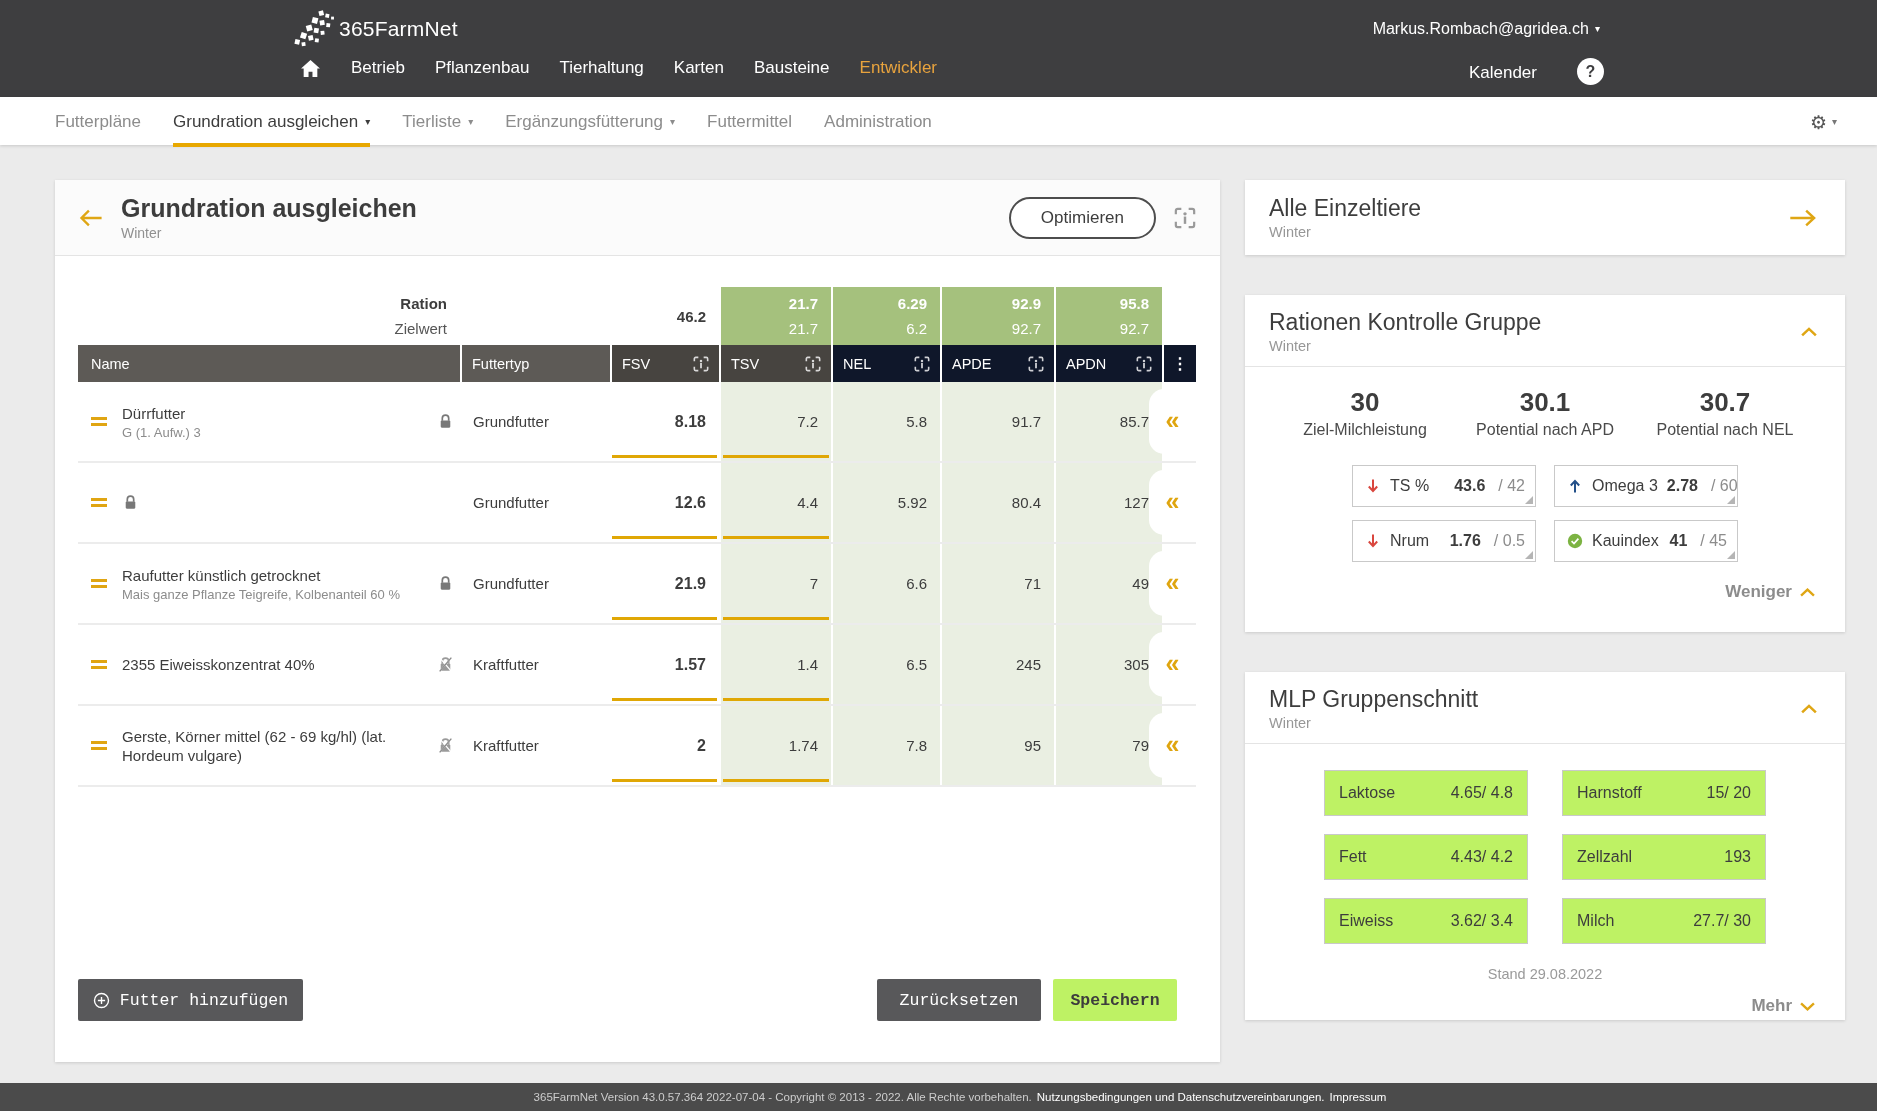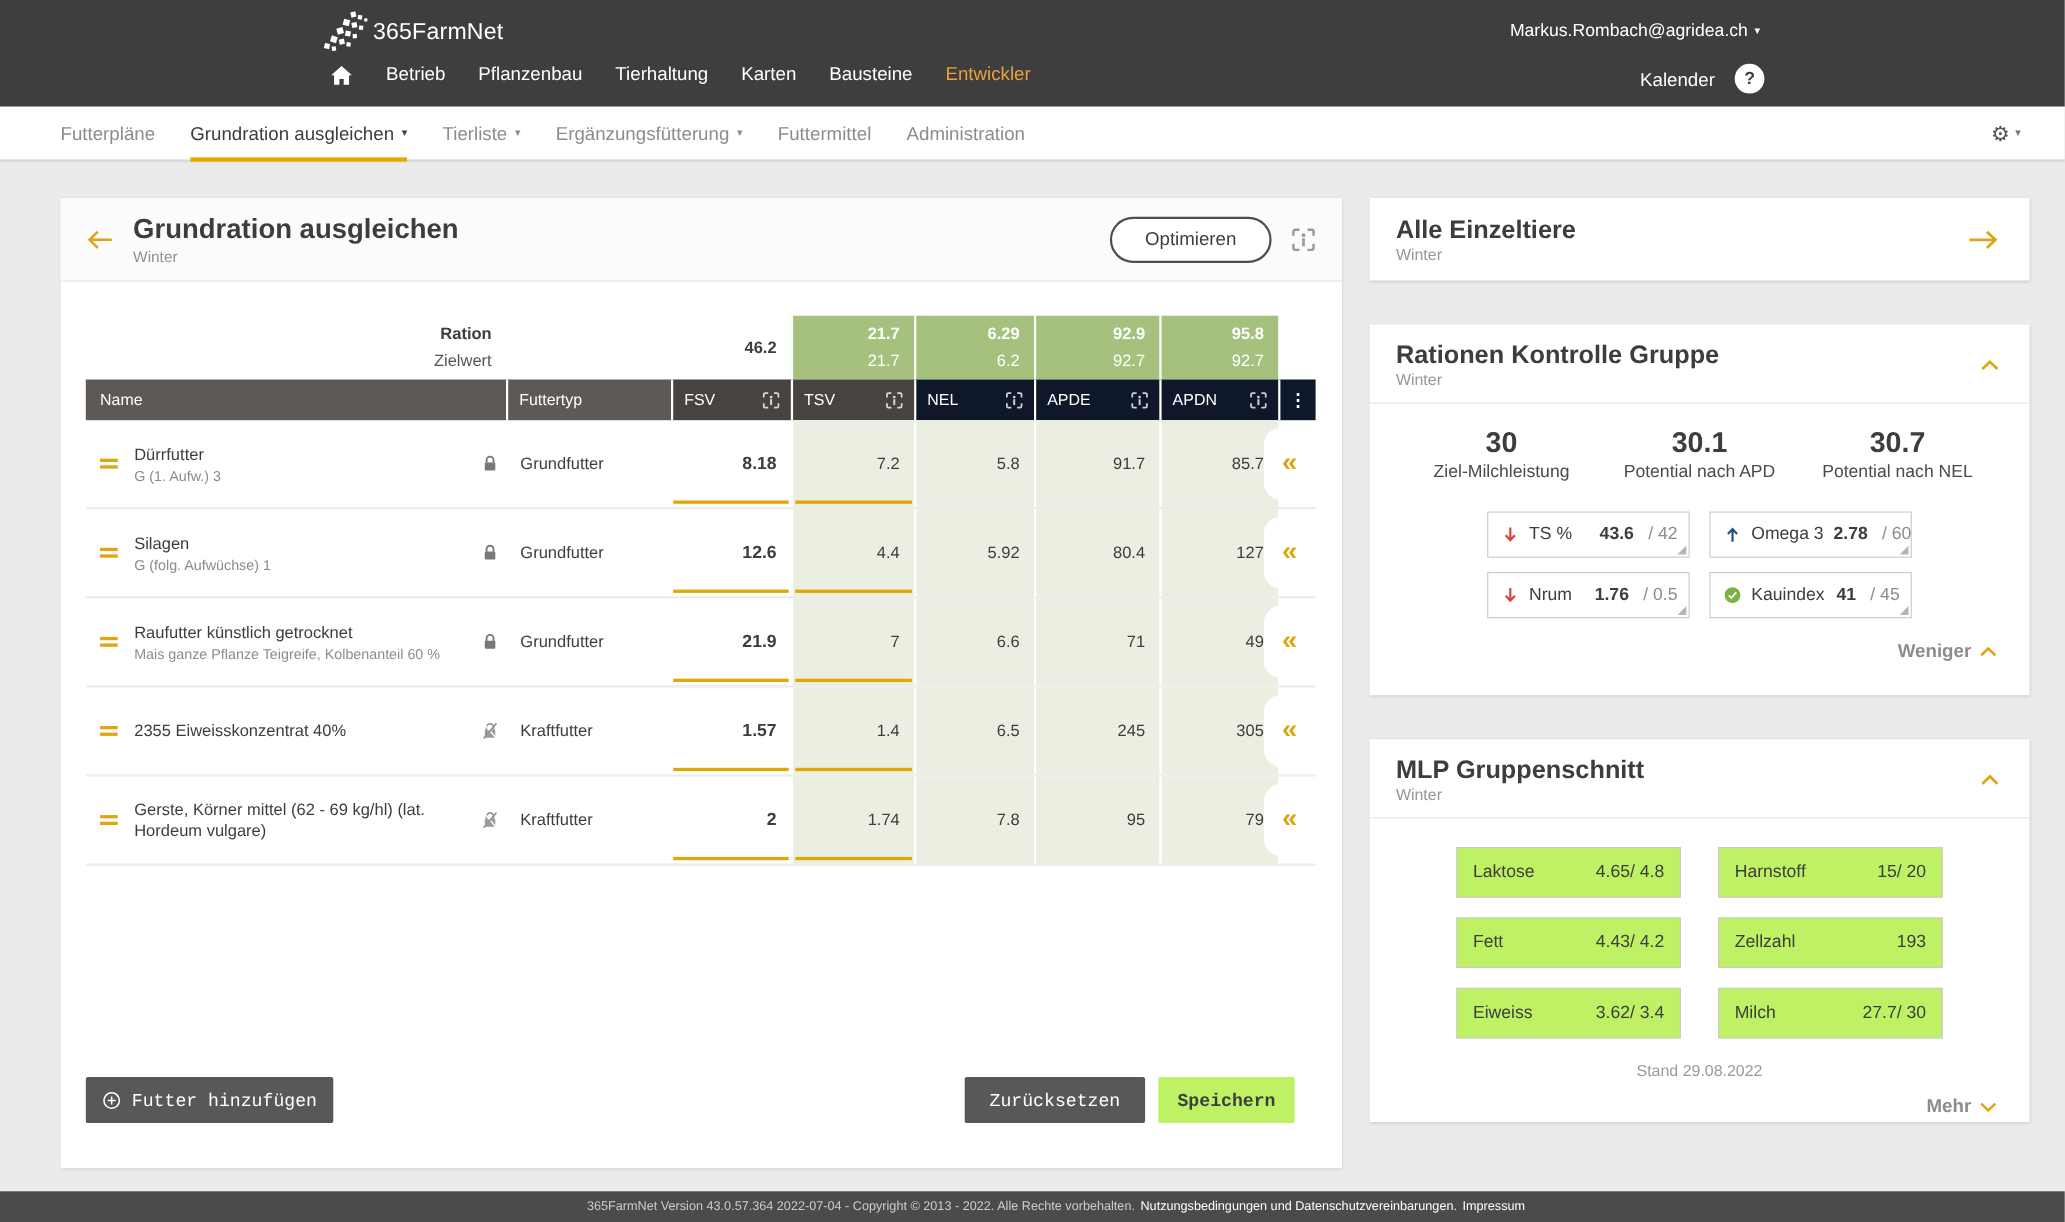--- a/index.html
+++ b/index.html
@@ -11,21 +11,21 @@
   
   .topbar { position:absolute; top:0; left:0; width:100%; height:97px; background:#3e3e40; }
   .logo { position:absolute; left:293px; top:10px; display:flex; align-items:center; gap:4px; cursor:pointer; }
   .logo-text { color:#fff; font-size:21px; letter-spacing:.2px; }
   .user-menu { position:absolute; right:277px; top:20px; color:#fff; font-size:16px; display:flex; align-items:center; gap:6px; cursor:pointer; }
   .caret { display:inline-block; font-size:10px; color:#fff; transform:translateY(-1px); }
   .main-nav { position:absolute; left:300px; top:58px; display:flex; align-items:center; gap:30px; }
   .main-nav .nav-item { color:#fff; font-size:17px; cursor:pointer; }
   .main-nav .nav-item.hl { color:#e8a33d; }
   .home-btn { display:flex; align-items:center; cursor:pointer; }
-  .kalender { position:absolute; right:318px; top:63px; color:#fff; font-size:17px; cursor:pointer; }
+  .kalender { position:absolute; right:340px; top:63px; color:#fff; font-size:17px; cursor:pointer; }
   .help-btn { position:absolute; right:273px; top:58px; width:27px; height:27px; border-radius:50%;
     background:#fff; color:#3e3e40; font-weight:bold; font-size:16px; display:flex; align-items:center; justify-content:center; cursor:pointer; }
   
   .subnav { position:absolute; top:97px; left:0; width:100%; height:48px; background:#fff; box-shadow:0 1px 3px rgba(0,0,0,.15); }
   .tabs { position:absolute; left:55px; top:0; height:50px; display:flex; gap:32px; }
   .tab { position:relative; display:flex; align-items:center; gap:7px; font-size:17px; color:#8c8c8c; cursor:pointer; }
   .tab .caret { color:#8c8c8c; }
   .tab.active { color:#3d3d3d; }
   .tab.active .caret { color:#3d3d3d; }
   .tab.active::after { content:""; position:absolute; left:0; right:0; bottom:0; height:4px; background:#e8a800; }
@@ -83,21 +83,21 @@
   
   .btn { position:absolute; height:42px; border:none; border-radius:2px; font-family:Liberation Mono, monospace; font-size:16.5px; cursor:pointer;
     display:flex; align-items:center; justify-content:center; gap:10px; }
   .btn-dark { background:#58585a; color:#fff; }
   .btn-add { left:23px; top:799px; width:225px; }
   .btn-reset { left:822px; top:799px; width:164px; }
   .btn-save { left:998px; top:799px; width:124px; background:#bef264; color:#3d3d3d; font-weight:bold; }
   
   .card-a { left:1245px; top:180px; width:600px; height:75px; display:flex; align-items:center; padding:0 28px 0 24px; cursor:pointer; }
   .panel-titles { flex:1; }
-  .panel-title { font-size:23px; font-weight:bold; color:#3d3d3d; }
+  .panel-title { font-size:23px; font-weight:normal; color:#3d3d3d; }
   .panel-sub { font-size:14.5px; color:#979797; margin-top:2px; }
   .card-b { left:1245px; top:295px; width:600px; height:337px; }
   .card-c { left:1245px; top:672px; width:600px; height:348px; }
   .panel-head { display:flex; align-items:center; padding:14px 28px 12px 24px; border-bottom:1px solid #e4e4e4; }
   .chev-btn { cursor:pointer; display:flex; }
   .stats { display:flex; padding:20px 30px 0; }
   .stat { flex:1; text-align:center; }
   .stat-val { font-size:26px; font-weight:bold; color:#3d3d3d; }
   .stat-lbl { font-size:16px; color:#4a4a4a; margin-top:3px; }
   .chips { display:grid; grid-template-columns:184px 184px; gap:13px 18px; justify-content:center; margin-top:26px; }
@@ -348,24 +348,20 @@
       <div class="act-cell">
         <span class="pill">
           <span class="dbl-chev">«</span>
         </span>
       </div>
     </div>
 
     <div class="tgrid t-row">
       <div class="name-cell">
         <span class="drag"></span>
-        <span class="nm">
-          <div class="r-name">Silagen</div>
-          <div class="r-sub">G (folg. Aufwüchse) 1</div>
-        </span>
         <svg class="lock" viewBox="0 0 16 16">
             <path d="M5 7.2V5a3 3 0 0 1 6 0v2.2" fill="none" stroke="#787878" stroke-width="1.6"></path>
             <rect x="3.5" y="7" width="9" height="6.8" rx="1" fill="#787878"></rect>
           </svg>
       </div>
       <div class="type-cell">Grundfutter</div>
       <div class="val fsv inp">12.6</div>
       <div class="val green-cell inp">4.4</div>
       <div class="val green-cell">5.92</div>
       <div class="val green-cell">80.4</div>

